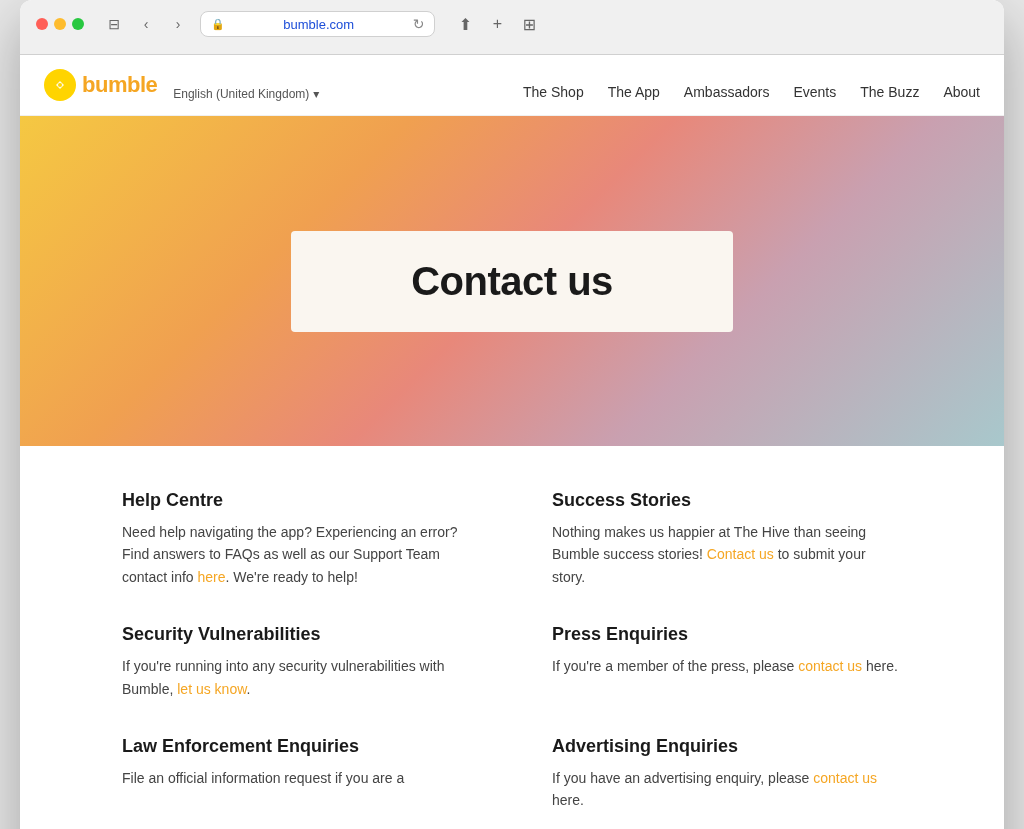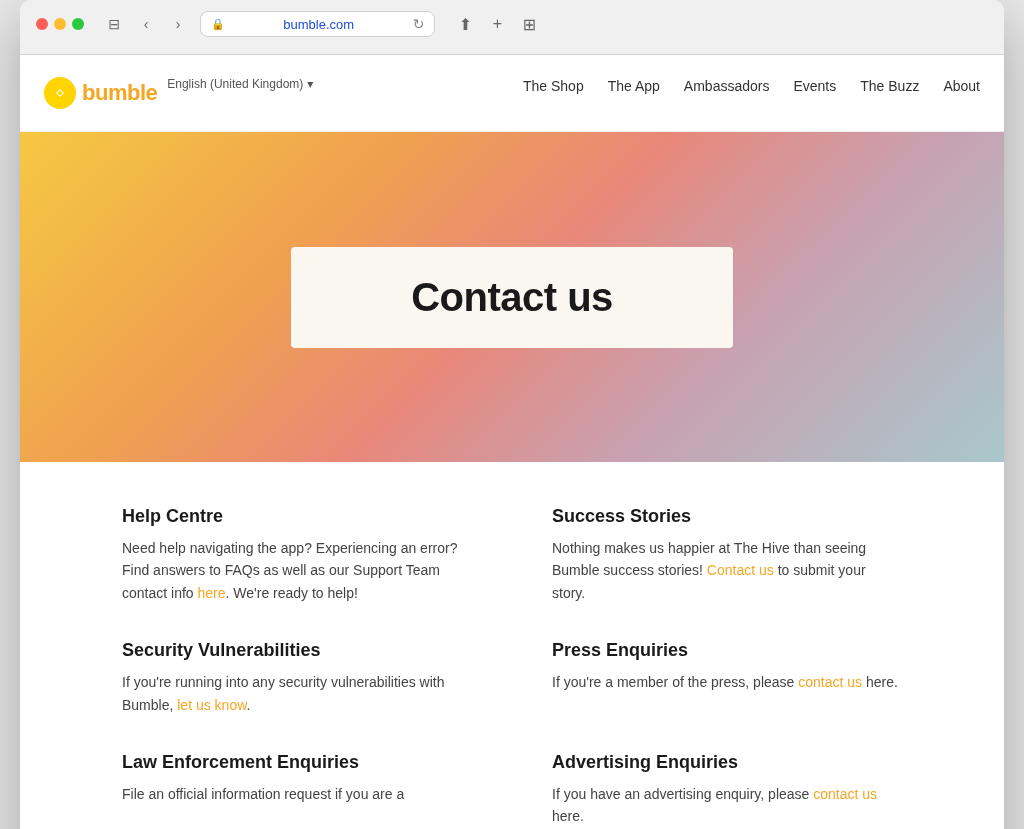--- a/index.html
+++ b/index.html
@@ -128,22 +128,22 @@
     }
 
     
     .site-content {
       background: #fff;
     }
 
     
     .site-nav {
       display: flex;
-      align-items: flex-start;
-      padding: 22px 24px;
+      align-items: flex-end;
+      padding: 14px 24px;
       border-bottom: 1px solid #f0f0f0;
       background: #fff;
     }
 
     .site-logo {
       display: flex;
       align-items: center;
       gap: 6px;
     }
 
@@ -160,21 +160,21 @@
     }
 
     .logo-text {
       font-size: 22px;
       font-weight: 600;
       color: #f5a623;
       letter-spacing: -0.5px;
     }
 
     .lang-selector {
-      margin-left: 10px;
+      margin-left: 16px;
       font-size: 12px;
       color: #555;
       display: flex;
       align-items: center;
       gap: 4px;
       cursor: pointer;
     }
 
     .nav-links {
       margin-left: auto;

